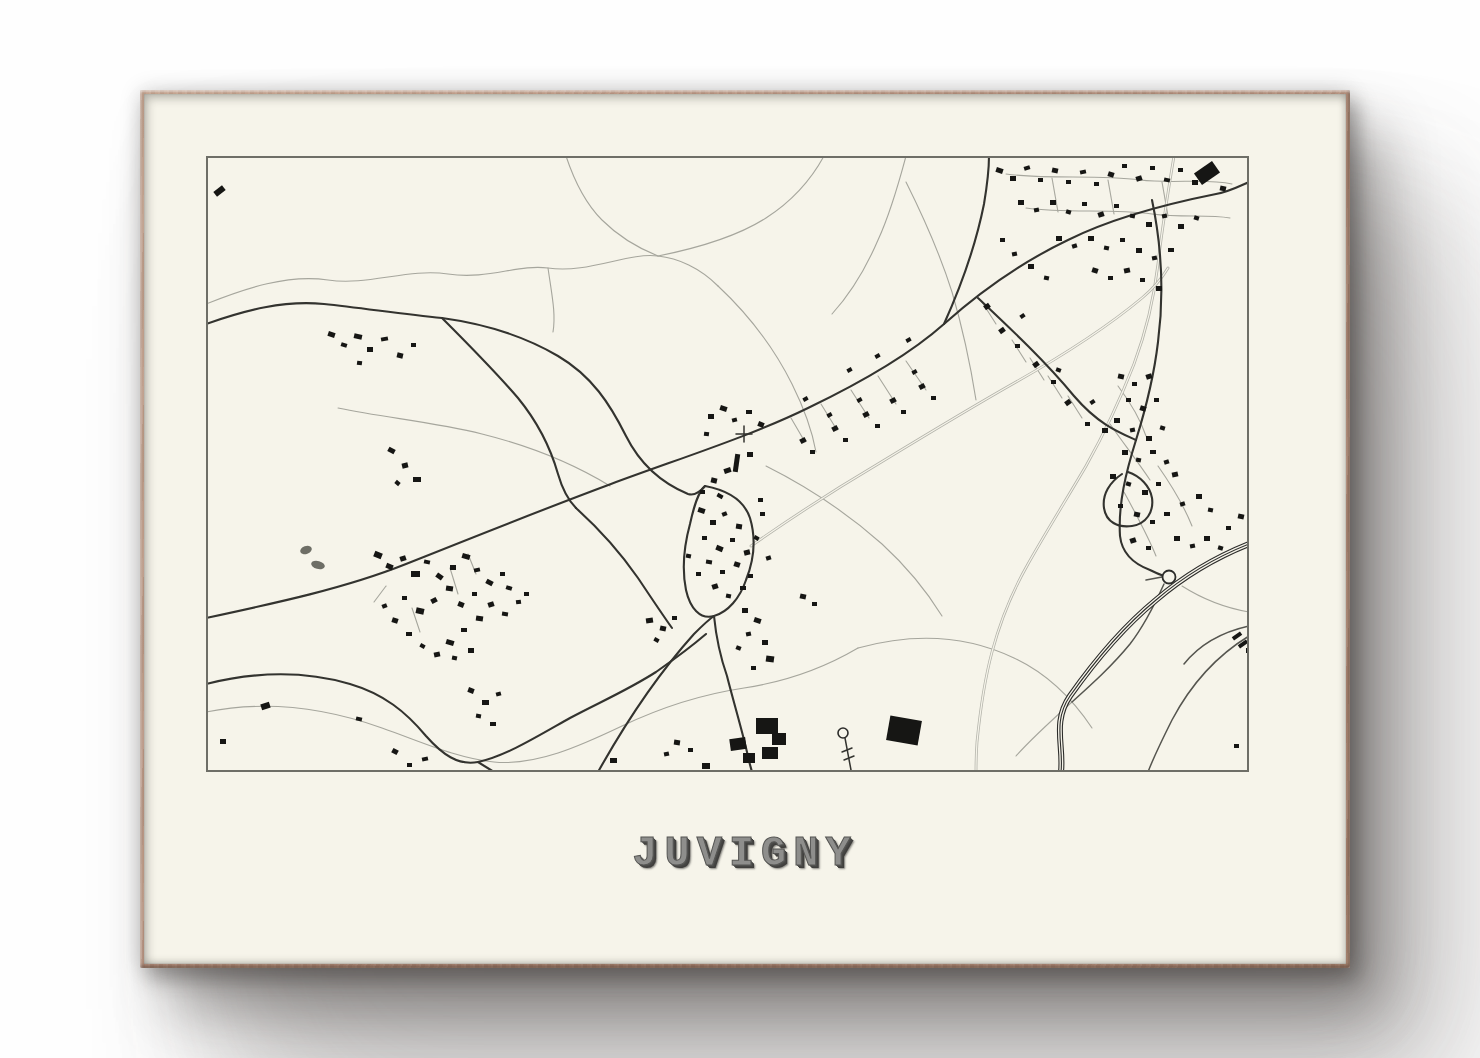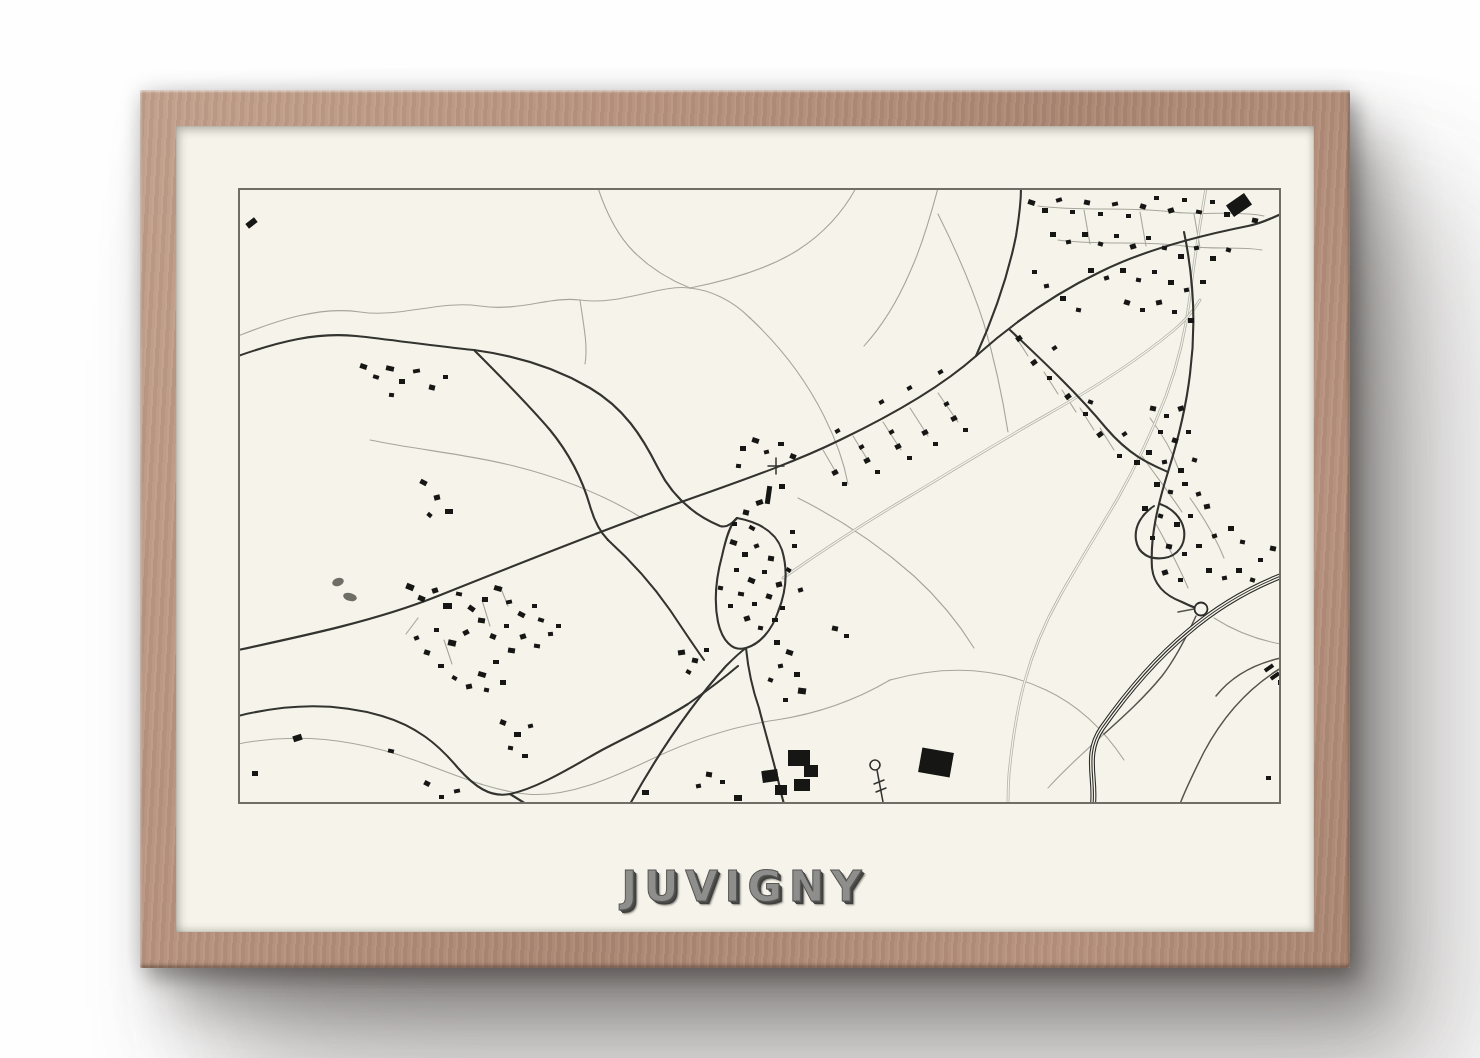--- a/index.html
+++ b/index.html
@@ -4,31 +4,32 @@
 <style>
   html,body{margin:0;padding:0;}
   body{
     width:1480px;height:1058px;position:relative;overflow:hidden;
     background:#fefefe;
     font-family:"DejaVu Sans","Liberation Sans",sans-serif;
   }
   .scene{position:absolute;inset:0;}
   .frame{
     position:absolute;left:140px;top:90px;width:1210px;height:878px;
-    box-sizing:border-box;padding:36px;
+    box-sizing:border-box;padding:4px;
     background:
       repeating-linear-gradient(93deg, rgba(255,255,255,.07) 0 2px, rgba(0,0,0,.035) 2px 6px, rgba(255,255,255,.02) 6px 9px),
       linear-gradient(120deg,#c2a08c 0%,#b8937f 28%,#aa8672 55%,#b6917d 82%,#a98570 100%);
     border-radius:2px;
     box-shadow:
       0 0 22px rgba(0,0,0,.14),
       8px 12px 20px rgba(52,47,44,.35),
       30px 40px 55px rgba(56,51,48,.38),
       72px 92px 110px rgba(72,67,64,.30),
       125px 155px 185px rgba(95,90,87,.18);
+    font-family: Liberation Mono, monospace;
   }
   .frame::after{
     content:'';position:absolute;inset:0;border-radius:2px;pointer-events:none;
     box-shadow:
       inset 0 2px 2px rgba(255,255,255,.45),
       inset 2px 0 2px rgba(255,255,255,.25),
       inset -2px -2px 3px rgba(60,40,30,.35),
       inset 0 -3px 4px rgba(60,40,30,.25);
   }
   .paper{

